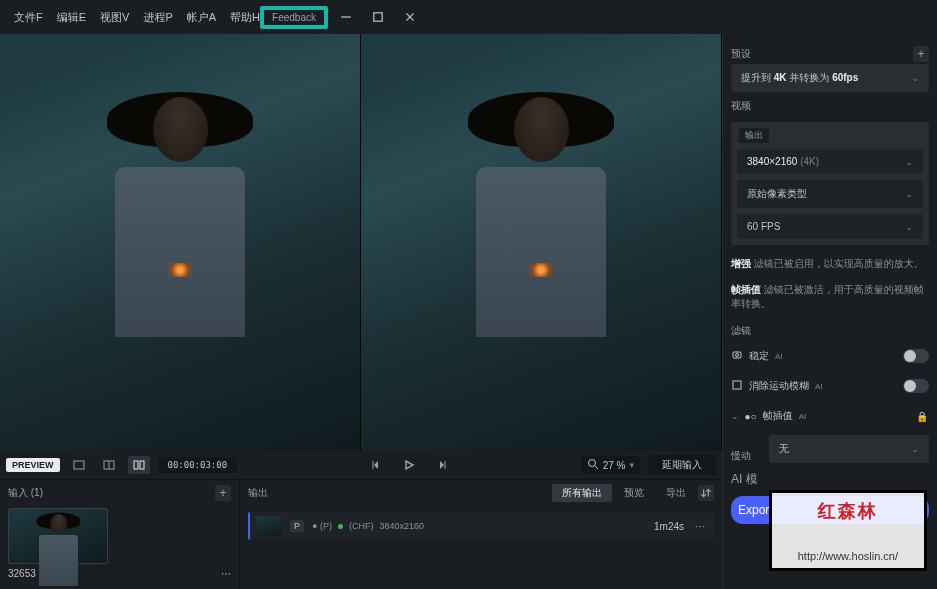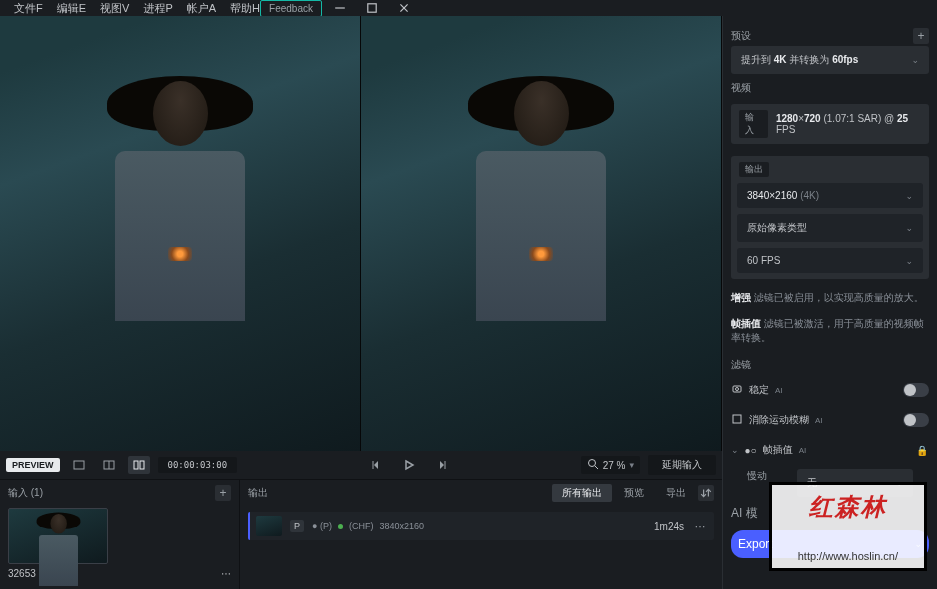--- a/index.html
+++ b/index.html
@@ -1,27 +1,27 @@
 <!DOCTYPE html>
 <html><head>
 <meta charset="utf-8">
 <style>
 * { margin: 0; padding: 0; box-sizing: border-box; font-family: -apple-system, "Segoe UI", sans-serif; }
 body { background: #1a1d21; color: #c0c3c7; font-size: 11px; width: 937px; height: 589px; overflow: hidden; display: flex; flex-direction: column; }
 
 
-.titlebar { height: 16px; background: #1a1d21; display: flex; align-items: center; padding: 0 4px; }
+.titlebar { height: 34px; background: #1a1d21; display: flex; align-items: center; padding: 0 4px; }
 .menu { display: flex; gap: 14px; padding-left: 10px; }
 .menu-item { color: #c0c3c7; cursor: pointer; }
 .title-center { flex: 1; display: flex; justify-content: center; align-items: center; gap: 6px; }
 .app-logo { width: 14px; height: 14px; background: #4a5fff; border-radius: 3px; display: flex; align-items: center; justify-content: center; }
 .app-title { color: #e8eaed; font-weight: 500; }
 .app-ver { color: #7a8088; }
 .title-right { display: flex; align-items: center; gap: 4px; }
-.feedback-btn { font-size: 10px; padding: 2px 8px; border: 1px solid #14b8a6; border-radius: 2px; color: #9aa0a6; cursor: pointer; }
+.feedback-btn { font-size: 10px; padding: 2px 8px; border: 4px solid #14b8a6; border-radius: 2px; color: #9aa0a6; cursor: pointer; }
 .win-btn { width: 28px; height: 20px; display: flex; align-items: center; justify-content: center; color: #c0c3c7; cursor: pointer; }
 
 
 .main { flex: 1; display: flex; min-height: 0; }
 .left { flex: 1; display: flex; flex-direction: column; min-width: 0; }
 .right { width: 215px; background: #1a1d21; border-left: 1px solid #2a2e33; display: flex; flex-direction: column; overflow-y: auto; padding: 6px 8px 0 8px; }
 
 
 .preview { flex: 1; display: flex; background: #0a0c0e; position: relative; min-height: 0; }
 .preview-half { flex: 1; background: linear-gradient(160deg, #1e3a3f 10%, #2a4a52 30%, #1a2e33 60%, #0f1a1e); border-right: 1px solid #060708; position: relative; overflow: hidden; }
@@ -85,21 +85,21 @@
 .toggle-label { display: flex; align-items: center; gap: 6px; font-size: 10px; color: #c0c3c7; }
 .ai-sup { font-size: 8px; color: #7a8088; vertical-align: super; }
 .toggle { width: 26px; height: 14px; background: #3a3f47; border-radius: 7px; position: relative; cursor: pointer; }
 .toggle-knob { width: 12px; height: 12px; background: #c0c3c7; border-radius: 50%; position: absolute; top: 1px; left: 1px; }
 
 .export-btn { background: #4a5fff; color: #fff; text-align: center; padding: 7px; border-radius: 12px; font-size: 12px; cursor: pointer; display: flex; align-items: center; justify-content: space-between; gap: 6px; margin-top: 4px; }
 .lock-ico { font-size: 10px; color: #7a8088; }
 
 
 .watermark { position: absolute; right: 10px; bottom: 18px; background: rgba(255,255,255,0.88); border: 3px solid #000; padding: 6px 26px; text-align: center; font-family: serif; }
-.wm-cn { font-size: 24px; color: #c22; font-weight: 700; letter-spacing: 2px; font-style: italic; }
+.wm-cn { font-size: 18px; color: #c22; font-weight: 700; letter-spacing: 2px; }
 .wm-url { font-size: 11px; color: #333; margin-top: 27px; }
 
 svg { width: 12px; height: 12px; }
 </style>
 </head>
 <body>
 
 <div class="titlebar">
   <div class="menu">
     <span class="menu-item">文件F</span>
@@ -262,24 +262,20 @@
       <div class="add-btn">+</div>
     </div>
     <div class="select-box">
       <span class="sel-text"><span>提升到</span> <b>4K</b> <span>并转换为</span> <b>60fps</b></span>
       <span class="chev">⌄</span>
     </div>
 
     <div class="sect-hdr">
         <span>视频</span>
       </div>
-    <div class="info-row">
-      <span class="mini-badge">输入</span>
-      <span><b style="color:#e8eaed">1280</b>×<b style="color:#e8eaed">720</b> <span>(1.07:1 SAR)</span> <span>@</span> <b style="color:#e8eaed">25</b> <span>FPS</span></span>
-    </div>
     <div class="info-row" style="flex-direction:column;align-items:stretch;gap:0;padding:0">
       <div style="display:flex;align-items:center;gap:8px;padding:6px 8px">
         <span class="mini-badge">输出</span>
       </div>
       <div class="select-box" style="margin:0 6px 6px 6px;background:#1f2328">
         <span><span style="color:#e8eaed">3840×2160</span> <span style="color:#7a8088">(4K)</span></span>
         <span class="chev">⌄</span>
       </div>
       <div class="select-box" style="margin:0 6px 6px 6px;background:#1f2328">
         <span>原始像素类型</span>
@@ -328,21 +324,21 @@
     <div class="toggle-row">
       <div class="toggle-label">
         <span class="chev">⌄</span>
         <span>●○</span>
         <span>帧插值</span>
           <span class="ai-sup">AI</span>
       </div>
       <span class="lock-ico">🔒</span>
     </div>
 
-    <div style="display:flex;align-items:flex-start;gap:18px;margin:4px 16px">
+    <div style="display:flex;align-items:flex-end;gap:6px;margin:4px 0">
       <span style="font-size:10px;color:#9aa0a6;width:32px">慢动</span>
       <div class="select-box" style="flex:1;margin:0">
         <span>无</span>
         <span class="chev">⌄</span>
       </div>
     </div>
     <div style="font-size:12px;color:#9aa0a6;margin:4px 0">AI 模</div>
 
     <div class="export-btn">
       <span>Export</span>

